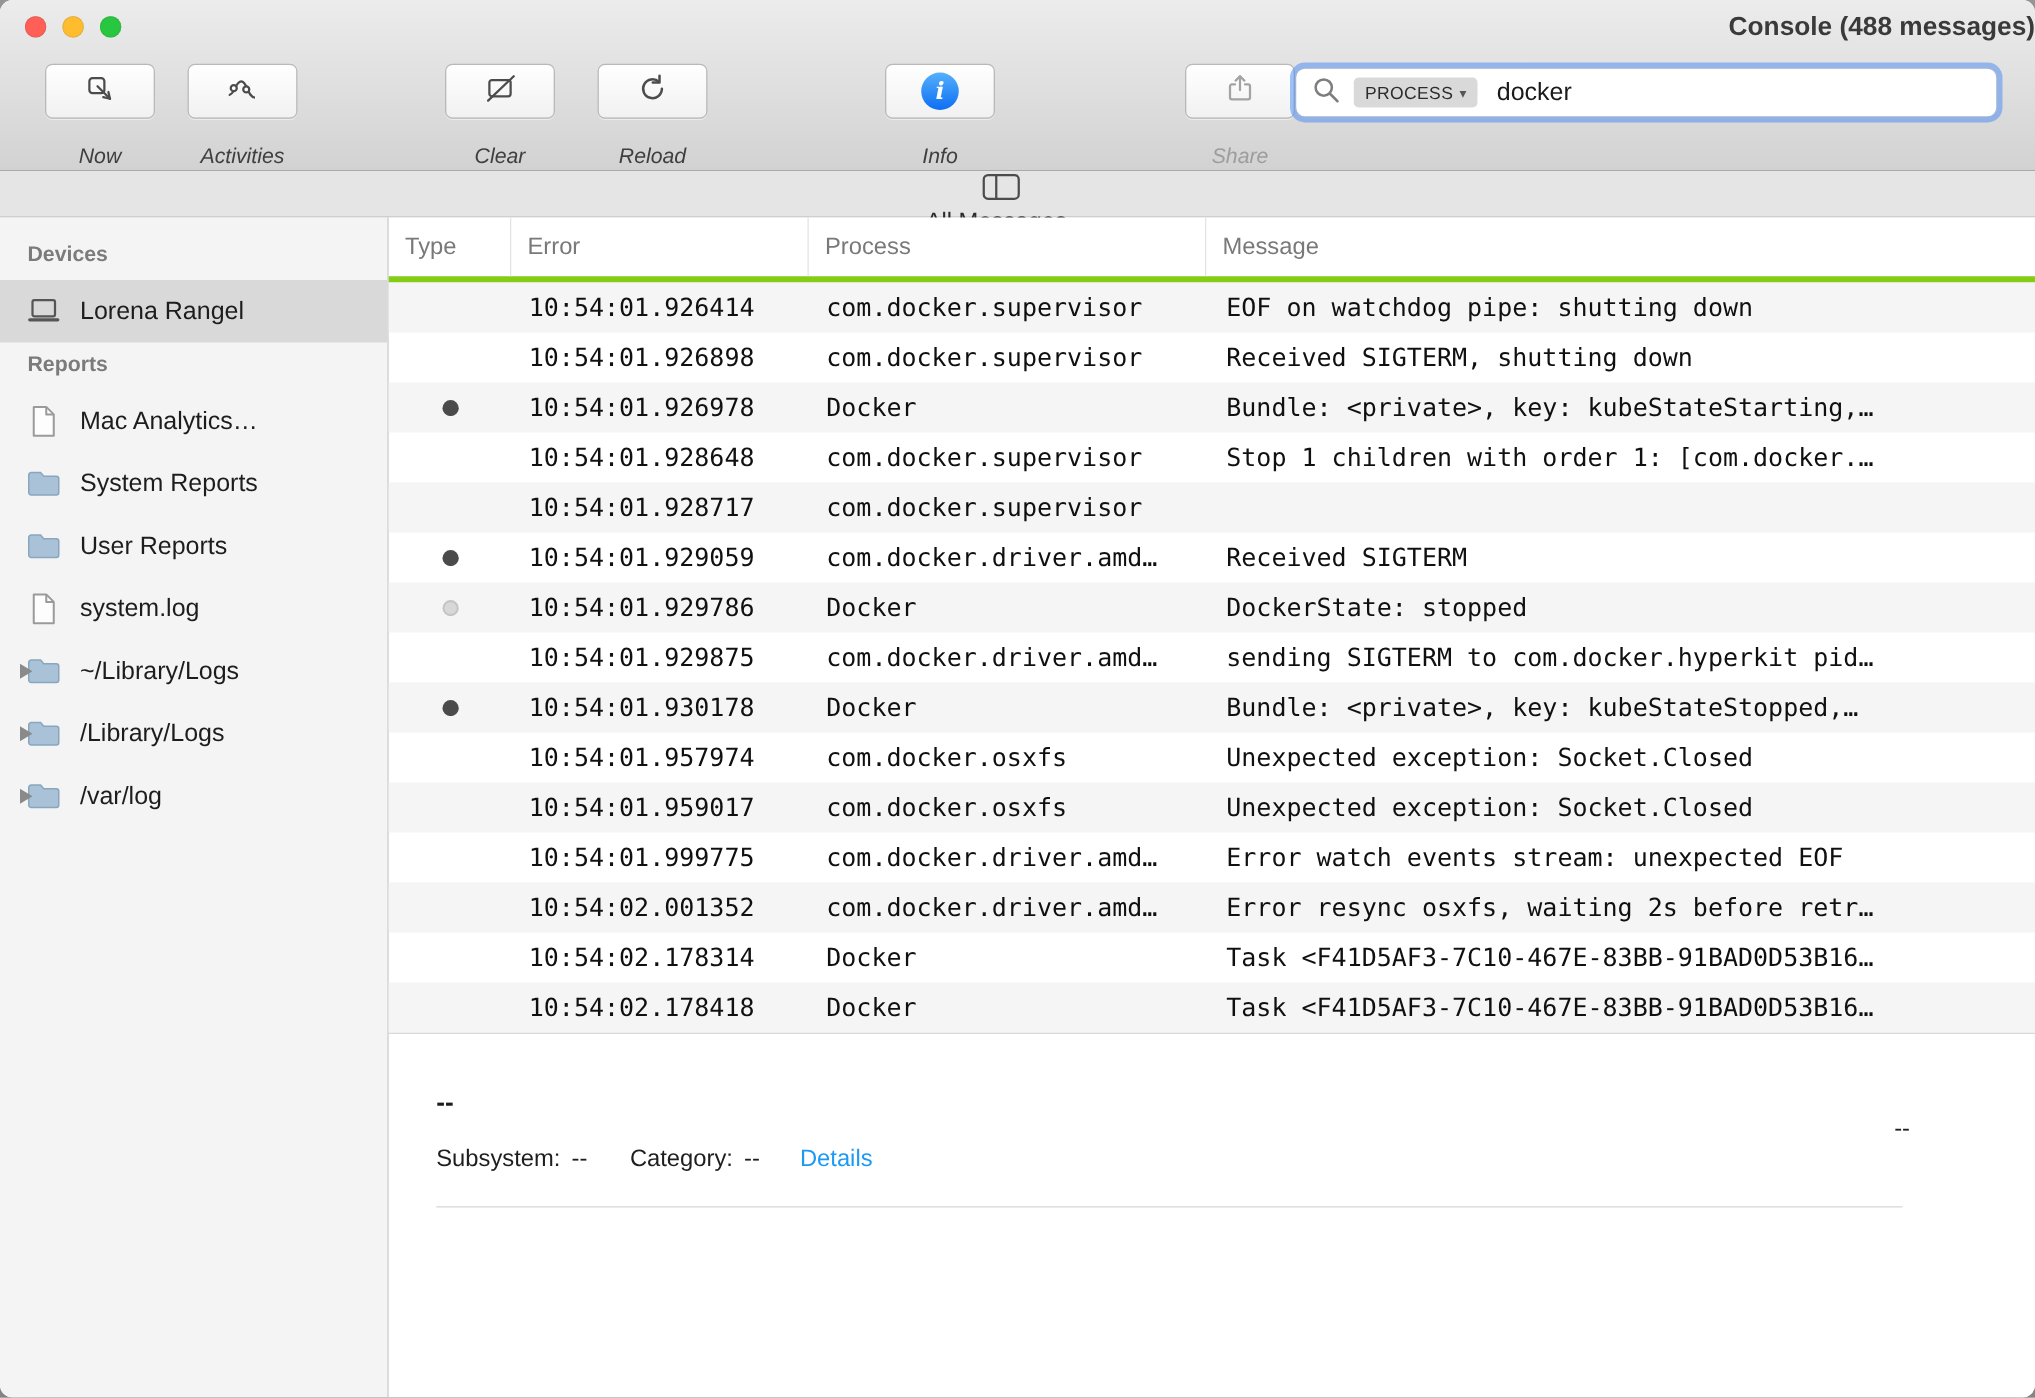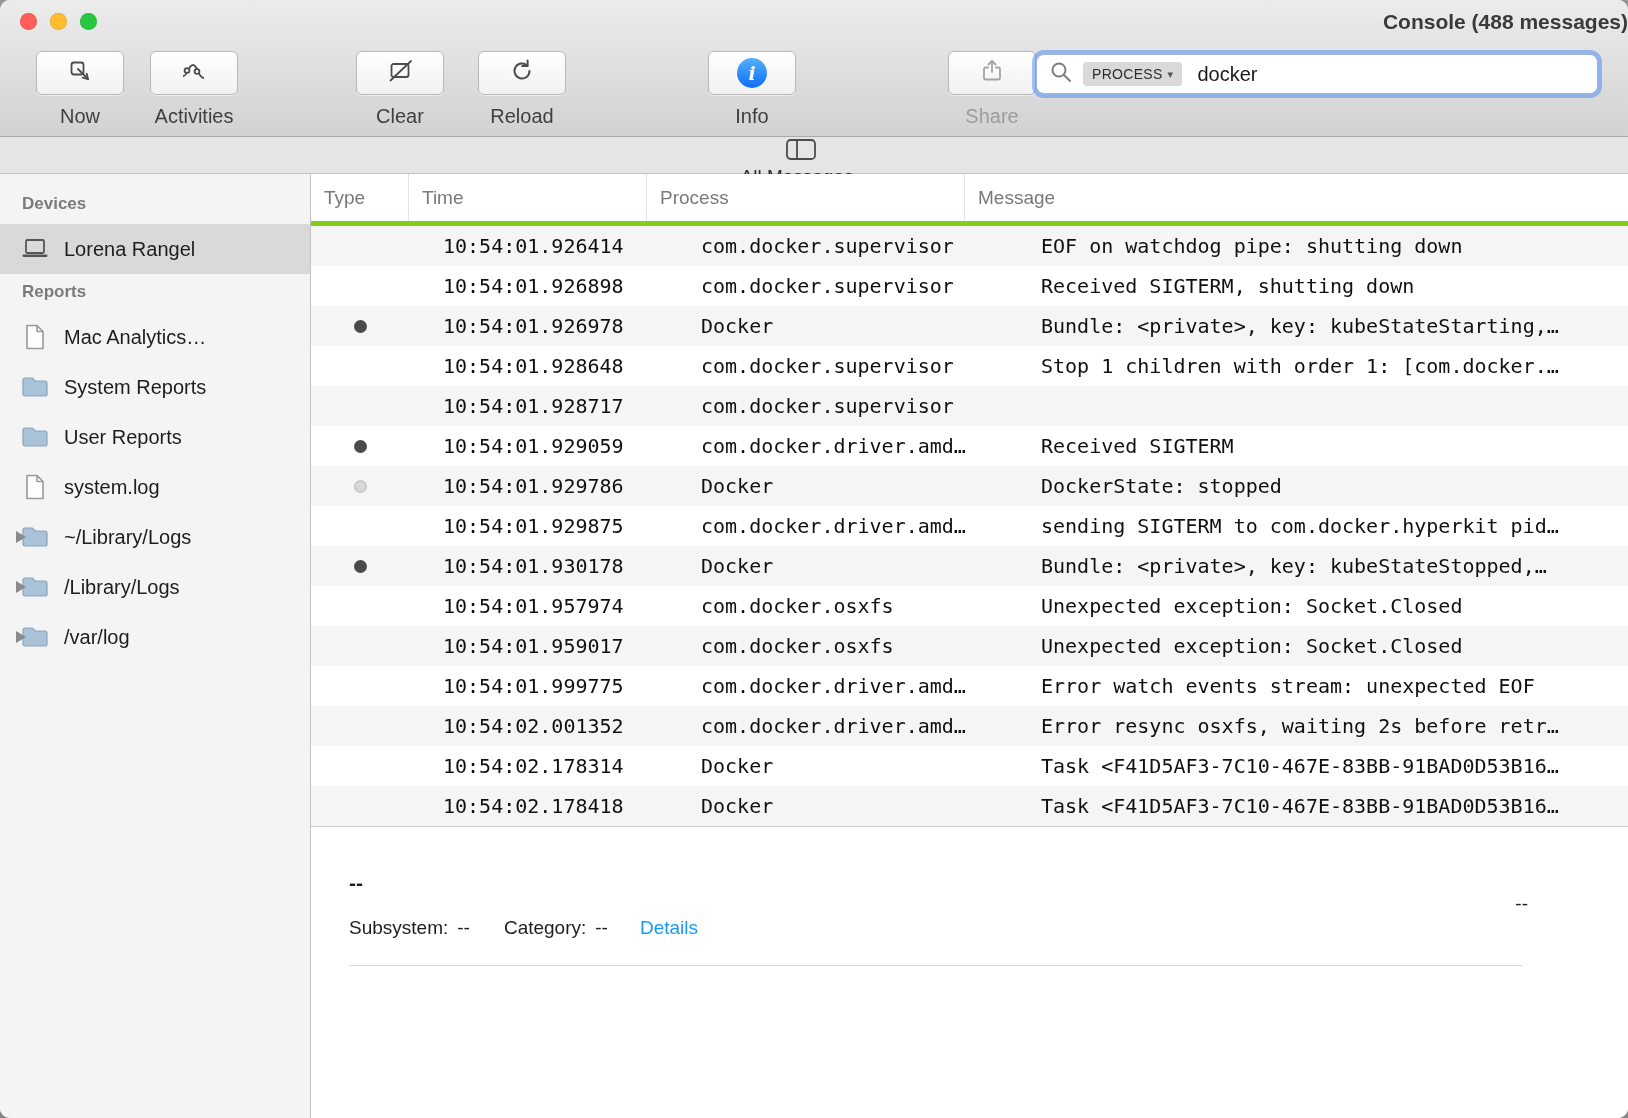--- a/index.html
+++ b/index.html
@@ -11,21 +11,21 @@
   .traffic{position:absolute;left:20px;top:13px;display:flex;gap:13px;}
   .light{width:17px;height:17px;border-radius:50%;box-shadow:inset 0 0 1px rgba(0,0,0,.35);}
   .light.red{background:var(--traffic_red,#ff5f57);}
   .light.yellow{background:var(--traffic_yellow,#febc2e);}
   .light.green{background:var(--traffic_green,#29c73f);}
   .title{font-size:21px;font-weight:600;color:#3a3a3a;}
 
   .toolbar{display:flex;align-items:flex-start;padding:7px 30px 9px 36px;height:92px;box-sizing:border-box;}
   .tool{display:flex;flex-direction:column;align-items:center;}
   .tool .btn{height:42px;min-width:62px;padding:0 12px;background:linear-gradient(#ffffff,#f1f1f1);border:1px solid #b9b9b9;border-radius:6px;display:flex;align-items:center;justify-content:center;box-shadow:0 1px 0 rgba(255,255,255,.5);cursor:default;}
-  .tool .lbl{margin-top:10px;font-size:20px;color:#3f3f3f;}
+  .tool .lbl{margin-top:20px;font-size:17px;color:#3f3f3f;font-style:italic;}
   .tool.disabled .lbl{color:#9d9d9d;}
   .m-act{margin-left:26px}.m-clear{margin-left:118px}.m-reload{margin-left:34px}.m-info{margin-left:142px}.m-share{margin-left:152px}
   .info-circle{width:30px;height:30px;border-radius:50%;background:linear-gradient(#55b0fc,var(--info,#0d6ef4));color:#fff;font-size:19px;font-weight:700;font-family:"DejaVu Serif",serif;font-style:italic;display:flex;align-items:center;justify-content:center;}
 
   .search{margin-left:auto;margin-top:3px;width:636px;height:40px;background:#fff;border:1px solid #9fb6d6;border-radius:8px;box-shadow:0 0 0 4px rgba(70,135,245,.5);display:flex;align-items:center;padding:0 12px;box-sizing:border-box;}
   .token{background:#d9d9d9;border-radius:4px;margin-left:10px;padding:4px 9px;font-size:14px;font-weight:500;color:#2c2c2c;display:flex;align-items:center;gap:5px;letter-spacing:.3px;}
   .token .chev{font-size:11px;color:#555;}
   .search input{border:none;outline:none;flex:1;margin-left:13px;font-size:20px;color:#1a1a1a;font-family:"Liberation Sans",sans-serif;background:transparent;}
 
   
@@ -42,21 +42,21 @@
   .side-item.selected{background:#d9d9d9;}
   .side-icon{display:flex;align-items:center;width:30px;justify-content:center;flex:none;}
   .disclosure{position:absolute;left:16px;width:0;height:0;border-left:10px solid #8a8a8a;border-top:6px solid transparent;border-bottom:6px solid transparent;}
   .side-label{white-space:nowrap;}
 
   .main{flex:1;display:flex;flex-direction:column;background:#fff;min-width:0;}
   .thead{height:47px;display:flex;align-items:stretch;border-bottom:5px solid #84cc16;flex:none;}
   .th{font-size:19px;color:#797979;display:flex;align-items:center;padding-left:13px;box-sizing:border-box;border-right:1px solid #e3e3e3;}
   .th-type{width:98px;}.th-time{width:238px;}.th-process{width:318px;}.th-msg{flex:1;border-right:none;}
   .tbody{border-bottom:1px solid #cdcdcd;flex:none;}
-  .trow{height:40px;display:flex;align-items:center;font-family:"DejaVu Sans Mono",monospace;font-size:20px;color:#101010;gap:20px;}
+  .trow{height:40px;display:flex;align-items:center;font-family:"DejaVu Sans Mono",monospace;font-size:20px;color:#101010;}
   .trow.alt{background:#f5f5f6;}
   .cell{box-sizing:border-box;white-space:nowrap;overflow:hidden;}
   .cell-type{width:98px;display:flex;justify-content:center;}
   .cell-time{width:238px;padding-left:14px;}
   .cell-process{width:318px;padding-left:14px;}
   .cell-msg{flex:1;padding-left:16px;}
   .dot{width:13px;height:13px;border-radius:50%;display:inline-block;}
   .dot.dark{background:#4b4b4b;}
   .dot.light{background:#d8d8d8;border:1px solid #c4c4c4;box-sizing:border-box;}
 
@@ -241,21 +241,21 @@
               </svg>
             </span>
             <span class="side-label">/var/log</span>
           </div>
         </div>
     </div>
 
     <div class="main">
       <div class="thead">
         <div class="th th-type">Type</div>
-        <div class="th th-time">Time</div>
+        <div class="th th-time">Error</div>
         <div class="th th-process">Process</div>
         <div class="th th-msg">Message</div>
       </div>
       <div class="tbody">
           <div class="trow alt">
             <div class="cell cell-type"></div>
             <div class="cell cell-time">10:54:01.926414</div>
             <div class="cell cell-process">com.docker.supervisor</div>
             <div class="cell cell-msg">EOF on watchdog pipe: shutting down</div>
           </div>

